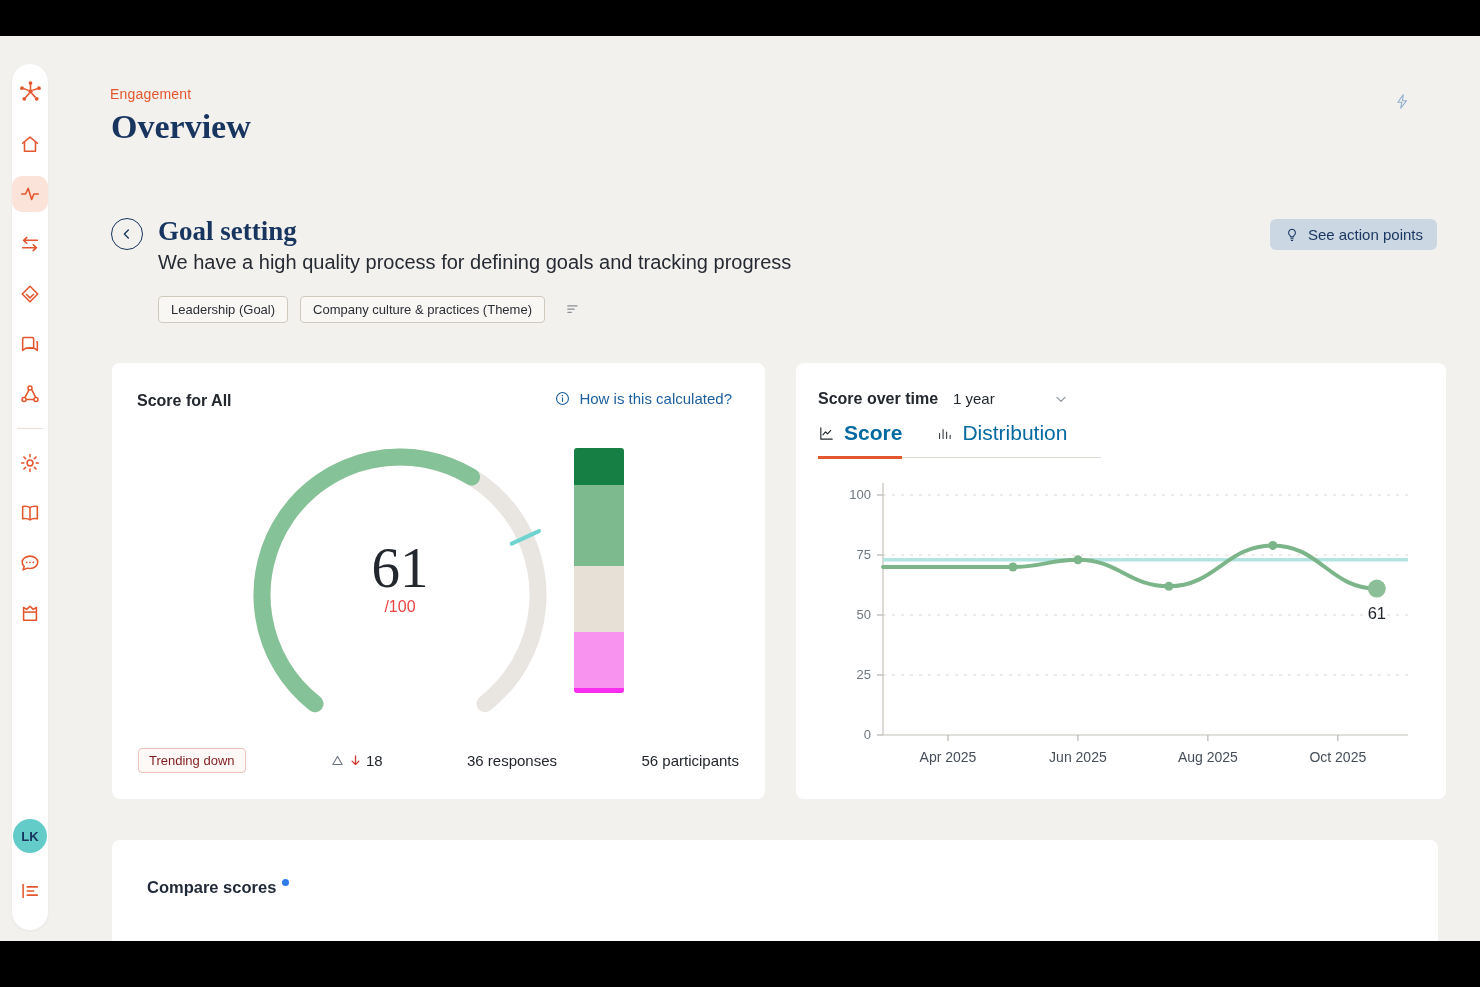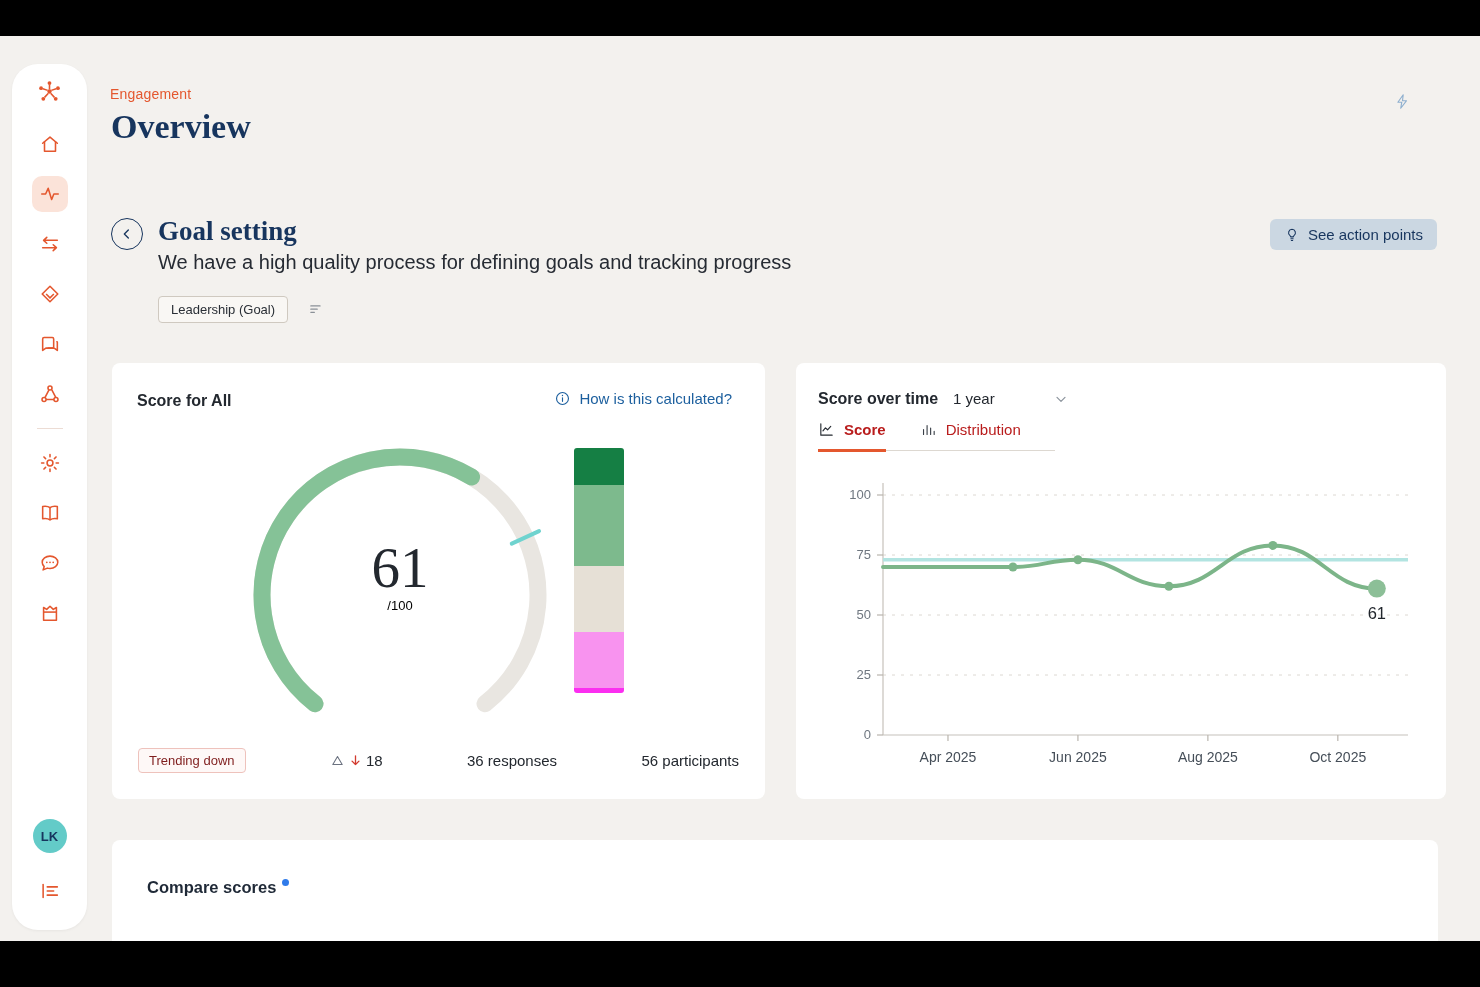--- a/index.html
+++ b/index.html
@@ -2,21 +2,21 @@
 <html><head>
 <meta charset="utf-8">
 <style>
   html,body{margin:0;padding:0;width:1480px;height:987px;background:#000;}
   .stage{position:absolute;top:0;left:0;width:1480px;height:987px;background:#f3f1ee;overflow:hidden;
          font-family:"Liberation Sans",sans-serif;color:#23282f;}
   .bar-top{position:absolute;top:0;left:0;right:0;height:36px;background:#000;z-index:6;}
   .bar-bottom{position:absolute;bottom:0;left:0;right:0;height:46px;background:#000;z-index:6;}
 
   
-  .sidebar{position:absolute;left:12px;top:64px;width:75px;height:866px;background:#fff;border-radius:26px;
+  .sidebar{position:absolute;left:12px;top:64px;width:36px;height:866px;background:#fff;border-radius:26px;
            display:flex;flex-direction:column;align-items:center;padding:14px 0 14px;box-sizing:border-box;
            box-shadow:0 1px 3px rgba(0,0,0,.05);z-index:2;}
   .logo{margin-bottom:14px;cursor:pointer;}
   .nav-item{width:36px;height:36px;display:flex;align-items:center;justify-content:center;border-radius:10px;
             margin:7px 0;cursor:pointer;color:#e4572e;}
   .nav-item.active{background:#fbe3d9;}
   .side-divider{width:26px;height:1px;background:#ecdcd4;margin:9px 0;}
   .spacer{flex:1;}
   .avatar{width:34px;height:34px;border-radius:50%;background:#63cbc8;color:#17355e;font-size:13px;font-weight:bold;
           display:flex;align-items:center;justify-content:center;margin-bottom:13px;cursor:pointer;}
@@ -44,33 +44,33 @@
   #score-card{left:112px;top:363px;width:653px;height:436px;}
   #trend-card{left:788px;top:363px;width:650px;height:436px;margin-left:8px;}
   #compare-card{left:112px;top:840px;width:1326px;height:120px;}
 
   .sc-title{position:absolute;left:25px;top:29px;font-weight:bold;font-size:16px;color:#23282f;}
   .sc-help{position:absolute;right:33px;top:27px;display:flex;gap:8px;align-items:center;color:#1c5f9e;
            font-size:15px;cursor:pointer;}
   .gauge-wrap{position:absolute;left:128px;top:72px;width:320px;height:320px;}
   .gauge-score{position:absolute;left:0;top:102px;width:100%;text-align:center;}
   .gauge-num{font-family:"Liberation Serif",serif;font-size:57px;color:#23282f;line-height:1.1;}
-  .gauge-den{font-size:13px;color:#000000;margin-top:-2px;}
+  .gauge-den{font-size:16px;color:#ef4444;margin-top:-2px;}
   .dist-bar{position:absolute;left:462px;top:85px;width:50px;height:245px;display:flex;flex-direction:column;
             border-radius:3px;overflow:hidden;}
   .sc-footer{position:absolute;left:26px;right:26px;bottom:26px;display:flex;align-items:center;justify-content:space-between;}
   .trend-chip{border:1px solid #eec2bc;color:#7f1d1d;background:#fef8f7;border-radius:4px;padding:4px 10px;font-size:13px;}
   .delta{display:flex;align-items:center;gap:3px;font-size:15px;color:#23282f;}
   .plain-stat{font-size:15px;color:#23282f;}
 
   .tc-title{position:absolute;left:22px;top:27px;font-weight:bold;font-size:16px;color:#23282f;}
   .tc-range{position:absolute;left:157px;top:27px;display:flex;align-items:center;font-size:15px;color:#23282f;cursor:pointer;}
   .tc-range .chev{margin-left:58px;display:flex;}
   .tc-tabs{position:absolute;left:22px;top:58px;display:flex;gap:34px;border-bottom:1px solid #ddd8d1;padding-right:34px;}
-  .tab{display:flex;gap:9px;align-items:center;font-size:15px;color:#b91c1c;padding-bottom:11px;cursor:pointer;
+  .tab{display:flex;gap:9px;align-items:center;font-size:21px;color:#0369a1;padding-bottom:11px;cursor:pointer;
        border-bottom:3px solid transparent;margin-bottom:-2px;}
   .tab.active{border-color:#e4572e;font-weight:bold;}
   .chart-wrap{position:absolute;left:30px;top:112px;}
 
   .cc-title{position:absolute;left:35px;top:38px;font-weight:bold;font-size:16.5px;color:#1f2937;display:flex;align-items:flex-start;}
   .cc-dot{width:7px;height:7px;border-radius:50%;background:#2f7bea;margin-left:6px;margin-top:1px;}
 
   svg{display:block;}
 </style>
 </head>
@@ -211,20 +211,21 @@
     <span>
         <svg width="16" height="16" viewBox="0 0 24 24" fill="none" stroke="#17355e" stroke-width="2" stroke-linecap="round" stroke-linejoin="round">
           <path d="M14 6l-6 6 6 6"></path>
         </svg>
       </span>
   </button>
   <div class="goal-title">Goal setting</div>
   <div class="goal-sub">We have a high quality process for defining goals and tracking progress</div>
   <div class="tags">
     <span class="tag">Leadership (Goal)</span>
+    <span class="tag">Company culture &amp; practices (Theme)</span>
     <span style="margin-left:8px;display:flex;">
       <svg width="17" height="17" viewBox="0 0 24 24" fill="none" stroke="#8a9097" stroke-width="1.8" stroke-linecap="round">
           <path d="M4 7h13M4 11.5h9M4 16h5"></path>
         </svg>
     </span>
   </div>
   <button class="action-btn">
     <span>
         <svg width="16" height="16" viewBox="0 0 24 24" fill="none" stroke="#17355e" stroke-width="1.6" stroke-linecap="round" stroke-linejoin="round">
           <path d="M12 3.5a5.2 5.2 0 0 0-3 9.4c.6.5 1 1.1 1 1.9h4c0-.8.4-1.4 1-1.9a5.2 5.2 0 0 0-3-9.4Z"></path>

